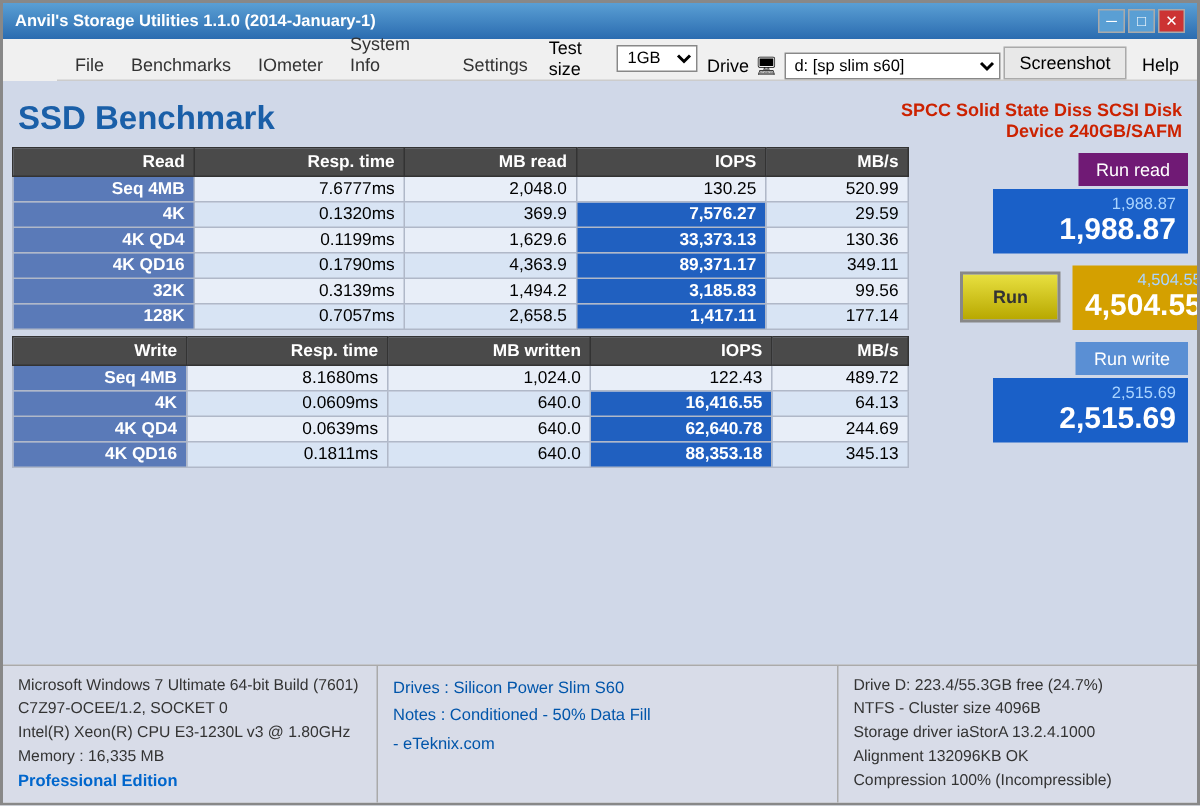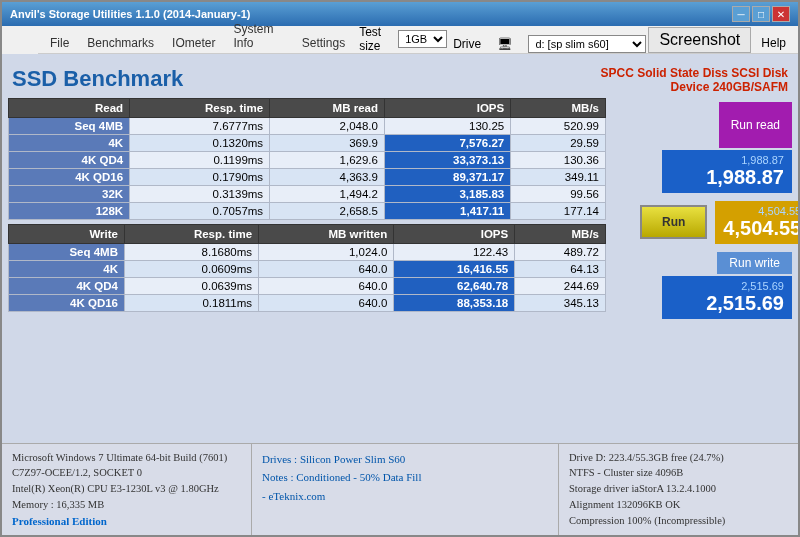--- a/index.html
+++ b/index.html
@@ -77,33 +77,33 @@
     .test-size-select {
       padding: 1px 2px;
       font-size: 11px;
       border: 1px solid #888;
       background: white;
       width: 60px;
     }
     .drive-group {
       display: flex;
       align-items: center;
-      gap: 16px;
+      gap: 4px;
       margin-left: 4px;
     }
     .drive-select {
       padding: 1px 2px;
       font-size: 11px;
       border: 1px solid #888;
       background: white;
-      width: 118px;
+      width: 144px;
     }
     .screenshot-btn {
       padding: 3px 10px;
-      font-size: 16px;
+      font-size: 12px;
       background: #e8e8e8;
       border: 1px solid #aaa;
       cursor: pointer;
     }
     .help-item {
       padding: 3px 8px;
       cursor: pointer;
       font-size: 12px;
     }
     .content-area {
@@ -185,24 +185,24 @@
       flex-direction: column;
       gap: 8px;
       padding-top: 4px;
     }
     .score-block {
       display: flex;
       flex-direction: column;
       align-items: flex-end;
     }
     .run-read-btn {
-      background: #a21caf;
+      background: #701a75;
       color: white;
       border: none;
-      padding: 16px 12px;
+      padding: 4px 12px;
       cursor: pointer;
       font-size: 12px;
       margin-bottom: 2px;
     }
     .score-box-read {
       background: #1a60c8;
       color: white;
       padding: 4px 8px;
       text-align: right;
       width: 130px;
@@ -254,21 +254,20 @@
       display: flex;
       align-items: center;
       gap: 8px;
     }
     .bottom-bar {
       background: #d8dce8;
       border-top: 1px solid #aaa;
       display: flex;
       min-height: 80px;
       flex-shrink: 0;
-      font-family: Liberation Serif, serif;
     }
     .bottom-left {
       flex: 0 0 250px;
       padding: 6px 10px;
       font-size: 10.5px;
       color: #333;
       line-height: 1.5;
       border-right: 1px solid #aaa;
     }
     .bottom-center {

